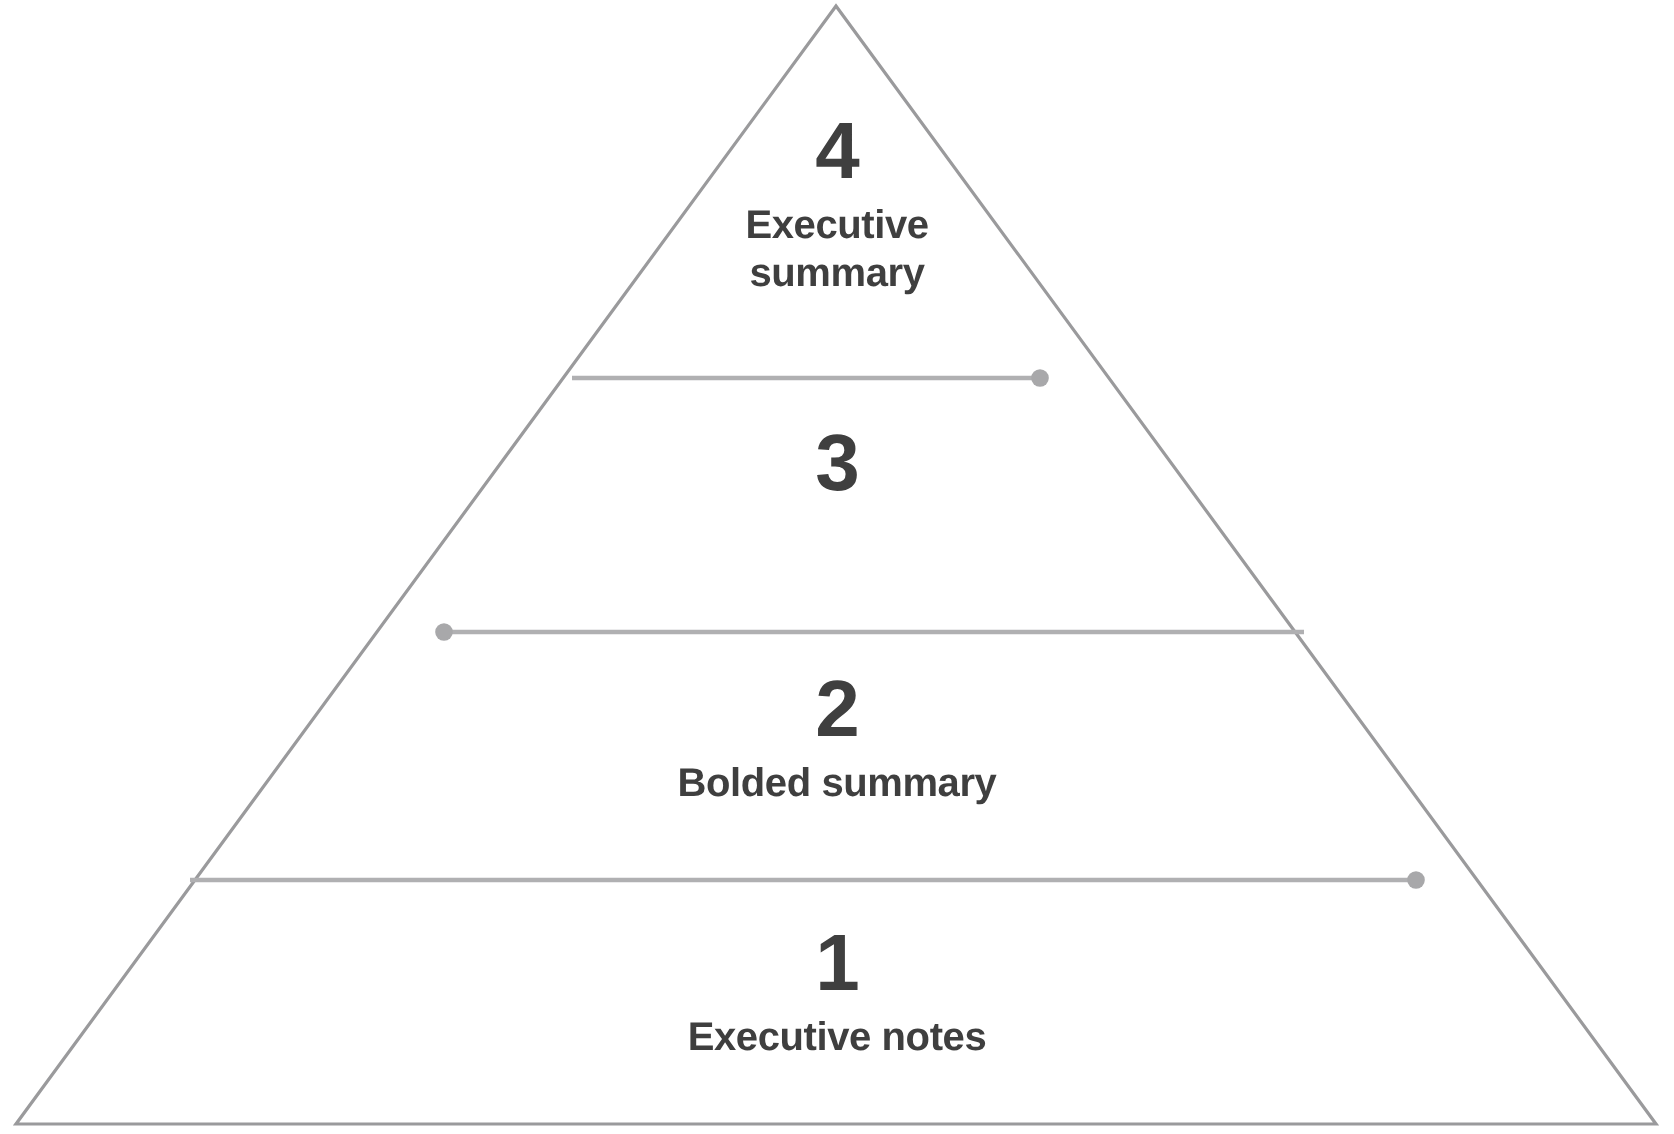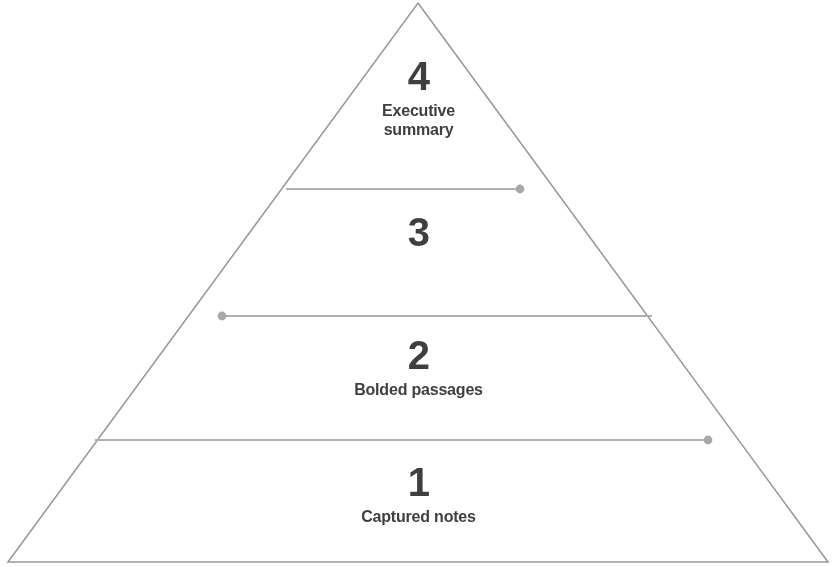--- a/index.html
+++ b/index.html
@@ -35,21 +35,21 @@
   .tier-number {
     display: block;
     font-size: 40px;
     font-weight: bold;
     line-height: 1.0;
     letter-spacing: -0.5px;
     color: #3f3f3f;
   }
   .tier-title {
     display: block;
-    font-size: 16px;
+    font-size: 20px;
     font-weight: bold;
     line-height: 1.18;
     letter-spacing: -0.2px;
     color: #3f3f3f;
     margin-top: 6px;
     white-space: pre-line;
   }
   
   #tier-4 { top: 56px; }
   #tier-3 { top: 212px; }
@@ -86,21 +86,21 @@
     <span class="tier-title">Executive
 summary</span>
   </div>
 
   <div class="tier-label" id="tier-3">
     <span class="tier-number">3</span>
   </div>
 
   <div class="tier-label" id="tier-2">
     <span class="tier-number">2</span>
-    <span class="tier-title">Bolded passages</span>
+    <span class="tier-title">Bolded summary</span>
   </div>
 
   <div class="tier-label" id="tier-1">
     <span class="tier-number">1</span>
-    <span class="tier-title">Captured notes</span>
+    <span class="tier-title">Executive notes</span>
   </div>
 
 </div>
 
 </body></html>

